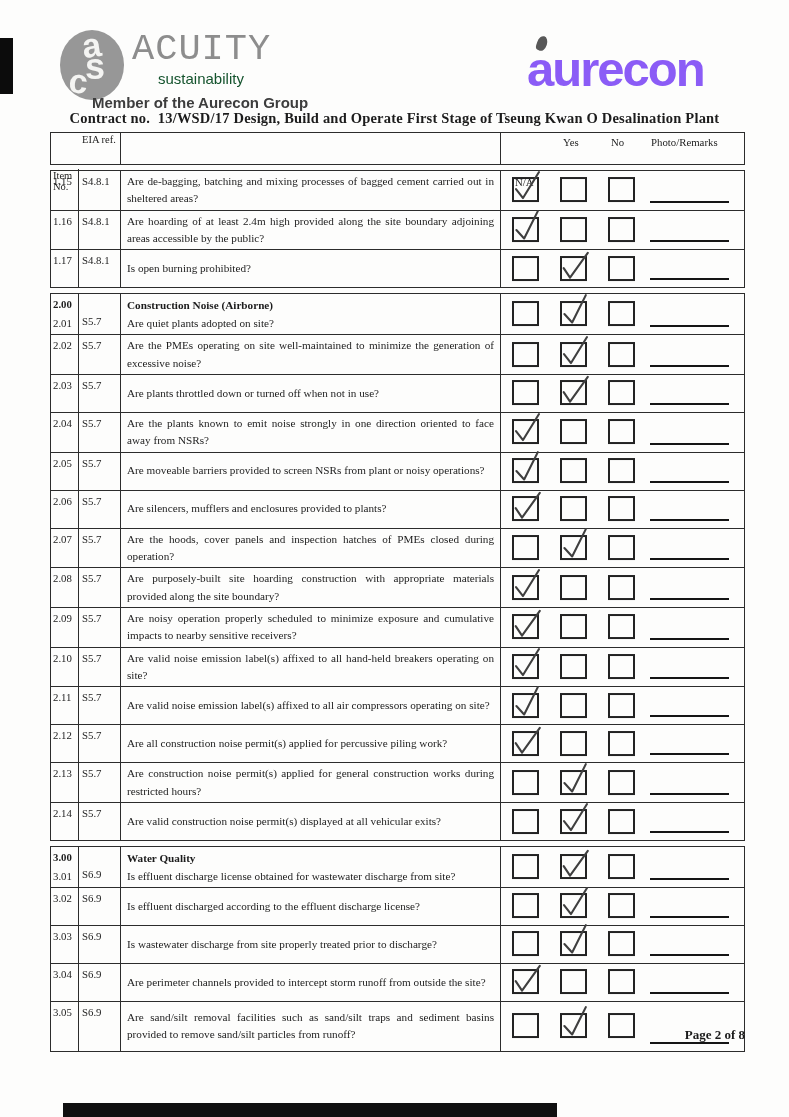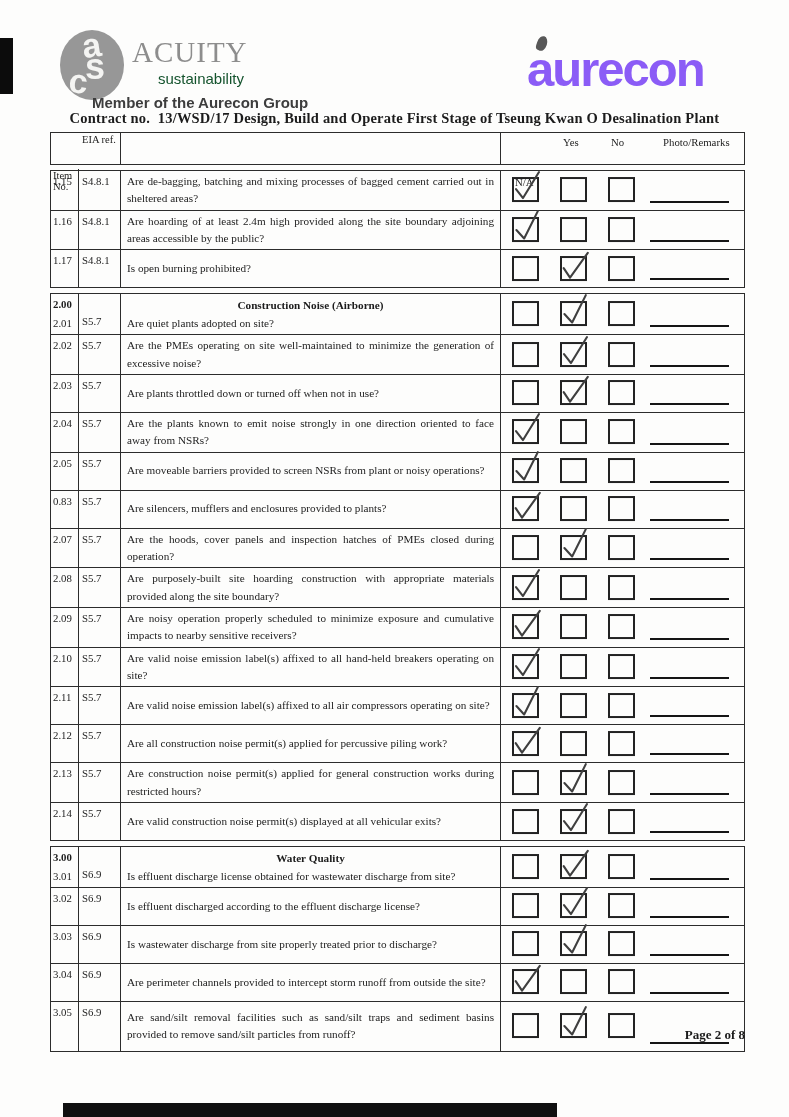--- a/index.html
+++ b/index.html
@@ -15,22 +15,22 @@
   .acuity{position:absolute;left:60px;top:28px;}
   .monogram{
     position:absolute;left:0;top:2px;width:64px;height:70px;border-radius:50%;
     background:#979797;overflow:hidden;
   }
   .monogram span{position:absolute;font-family:"Liberation Sans",sans-serif;font-weight:bold;color:#f4f4f2;}
   .mono-a{left:22px;top:-4px;font-size:34px;transform:rotate(-8deg);}
   .mono-s{left:25px;top:16px;font-size:36px;color:#e9e9e7;}
   .mono-c{left:9px;top:32px;font-size:34px;transform:rotate(6deg);}
   .acuity-name{
-    position:absolute;left:72px;top:8px;font-family:Liberation Serif, serif;
-    font-size:29px;letter-spacing:1px;color:#8d8d8d;font-weight:normal;white-space:nowrap;
+    position:absolute;left:72px;top:0;font-family:Liberation Mono, monospace;
+    font-size:37px;letter-spacing:1px;color:#8d8d8d;font-weight:normal;white-space:nowrap;
   }
   .acuity-tag{
     position:absolute;left:98px;top:42px;font-family:"Liberation Sans",sans-serif;
     font-size:15px;color:#14532d;white-space:nowrap;
   }
   .acuity-member{
     position:absolute;left:32px;top:66px;font-family:"Liberation Sans",sans-serif;
     font-size:15px;font-weight:bold;color:#3d3d3d;white-space:nowrap;
   }
   
@@ -54,34 +54,34 @@
     display:flex;border:1.6px solid #2c2c2c;height:33px;box-sizing:border-box;background:transparent;
   }
   .c-item{width:28px;box-sizing:border-box;border-right:1.3px solid #2c2c2c;padding:1px 2px;flex-shrink:0;}
   .c-eia{width:42px;box-sizing:border-box;border-right:1.3px solid #2c2c2c;padding:1px 3px;flex-shrink:0;}
   .c-q{width:380px;box-sizing:border-box;border-right:1.6px solid #2c2c2c;padding:2px 6px;flex-shrink:0;}
   .c-panel{width:245px;box-sizing:border-box;position:relative;flex-shrink:0;}
   .thead .c-item{display:flex;flex-direction:column;justify-content:space-between;font-size:10.5px;margin-top:36px;}
   .thead .c-eia{font-size:10.5px;}
   .panel-head{position:relative;width:100%;height:100%;font-size:10.8px;}
   .ph{position:absolute;top:3px;}
-  .ph-na{left:14px;margin-top:40px;} .ph-yes{left:62px;} .ph-no{left:110px;} .ph-rem{left:162px;}
+  .ph-na{left:14px;margin-top:40px;} .ph-yes{left:62px;} .ph-no{left:110px;} .ph-rem{left:150px;}
   .rows{}
   .row{
     display:flex;min-height:38px;box-sizing:border-box;
     border-left:1.6px solid #2c2c2c;border-right:1.6px solid #2c2c2c;border-bottom:1.4px solid #2c2c2c;
     background:transparent;
   }
   .row.gap-before{margin-top:5px;border-top:1.6px solid #2c2c2c;}
   .row:last-child{min-height:50px;}
   .row .c-item{padding-top:4px;font-size:10.8px;}
   .row .c-eia{padding-top:4px;font-size:10.8px;}
   .row .c-q{display:flex;flex-direction:column;justify-content:center;text-align:justify;line-height:1.55;}
   .row.sec .c-q{justify-content:flex-start;padding-top:3px;}
-  .sec-title{font-weight:bold;text-align:center;}
+  .sec-title{font-weight:bold;text-align:left;}
   .item2{display:block;margin-top:7px;}
   .row.sec .c-item{font-size:10.8px;}
   .row.sec .c-item .i1{font-weight:bold;}
   .row.sec .c-eia{padding-top:21px;}
   
   .boxes{position:absolute;top:50%;transform:translateY(-54%);left:0;width:100%;height:24px;}
   .cb{
     position:absolute;width:23px;height:21px;border:2px solid #222;background:transparent;
   }
   .cb-na{left:11px;} .cb-yes{left:59px;} .cb-no{left:107px;}
@@ -355,21 +355,21 @@
         <span class="cb cb-no">
           
         </span>
       </div>
       <span class="rem-line"></span>
     </div>
   </div>
 
   <div class="row">
     <div class="c-item">
-      <span class="i1">0.83</span>
+      <span class="i1">2.06</span>
       
     </div>
     <div class="c-eia">S5.7</div>
     <div class="c-q">
 
       <div>Are silencers, mufflers and enclosures provided to plants?</div>
     </div>
     <div class="c-panel">
       <div class="boxes">
         <span class="cb cb-na checked">

